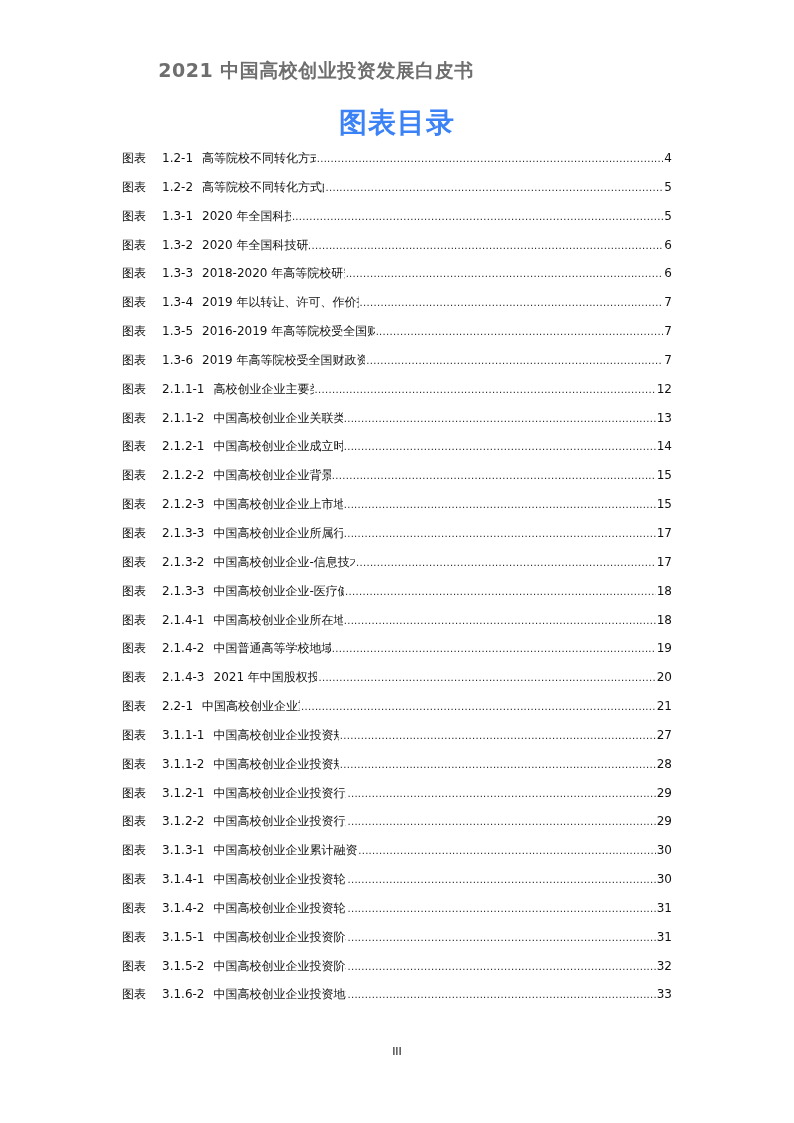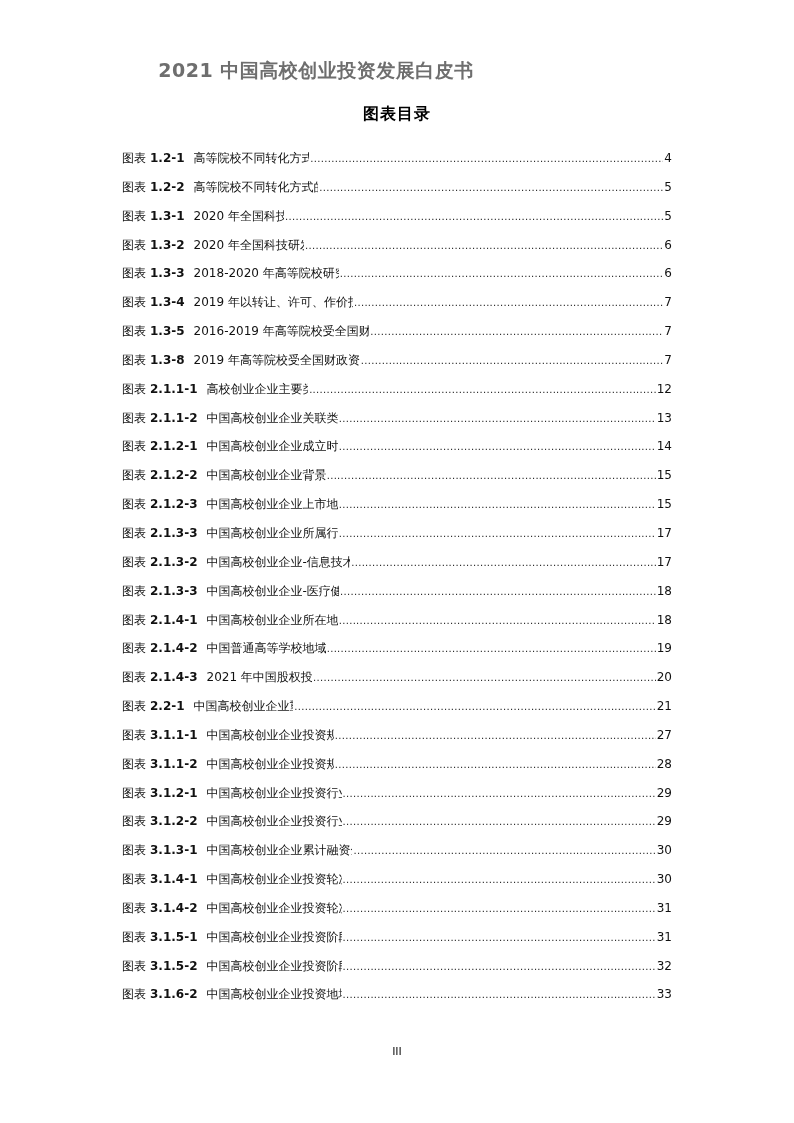--- a/index.html
+++ b/index.html
@@ -25,23 +25,23 @@
     font-weight: bold;
     color: #6e6e6e;
     letter-spacing: 0.5px;
   }
   .toc-title {
     position: absolute;
     top: 104px;
     left: 0;
     width: 794px;
     text-align: center;
-    font-size: 16px;
+    font-size: 28px;
     font-weight: bold;
-    color: #000000;
+    color: #3b82f6;
     letter-spacing: 1px;
   }
   .toc-list {
     position: absolute;
     top: 148px;
     left: 122px;
     width: 550px;
     margin: 0;
     padding: 0;
     list-style: none;
@@ -54,23 +54,22 @@
     line-height: 20px;
     white-space: nowrap;
     color: #111111;
     cursor: pointer;
   }
   .toc-label {
     flex: 0 0 auto;
   }
   .toc-number {
     flex: 0 0 auto;
-    margin-left: 4px;
+    margin-left: 16px;
     margin-right: 9px;
-    font-weight: bold;
   }
   .toc-text {
     flex: 0 1 auto;
     overflow: hidden;
   }
   .toc-leader {
     flex: 1 1 auto;
     overflow: hidden;
     color: #222;
     margin: 0 1px;
@@ -147,21 +146,21 @@
     </li>
   <li class="toc-entry">
       <span class="toc-label">图表</span>
       <span class="toc-number">1.3-5</span>
       <span class="toc-text">2016-2019 年高等院校受全国财政资助项目成果转化合同金额及合同项数情况</span>
       <span class="toc-leader"></span>
       <span class="toc-page">7</span>
     </li>
   <li class="toc-entry">
       <span class="toc-label">图表</span>
-      <span class="toc-number">1.3-8</span>
+      <span class="toc-number">1.3-6</span>
       <span class="toc-text">2019 年高等院校受全国财政资助项目成果转化合同金额及合同项数情况</span>
       <span class="toc-leader"></span>
       <span class="toc-page">7</span>
     </li>
   <li class="toc-entry">
       <span class="toc-label">图表</span>
       <span class="toc-number">2.1.1-1</span>
       <span class="toc-text">高校创业企业主要类型及重点关注企业</span>
       <span class="toc-leader"></span>
       <span class="toc-page">12</span>

